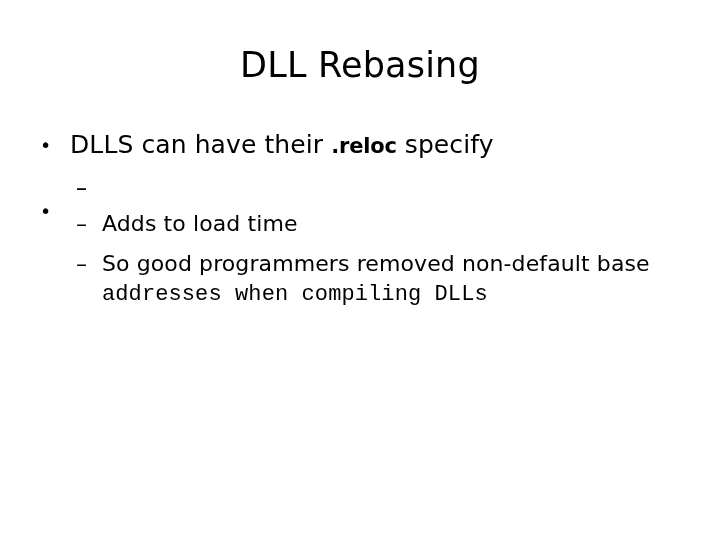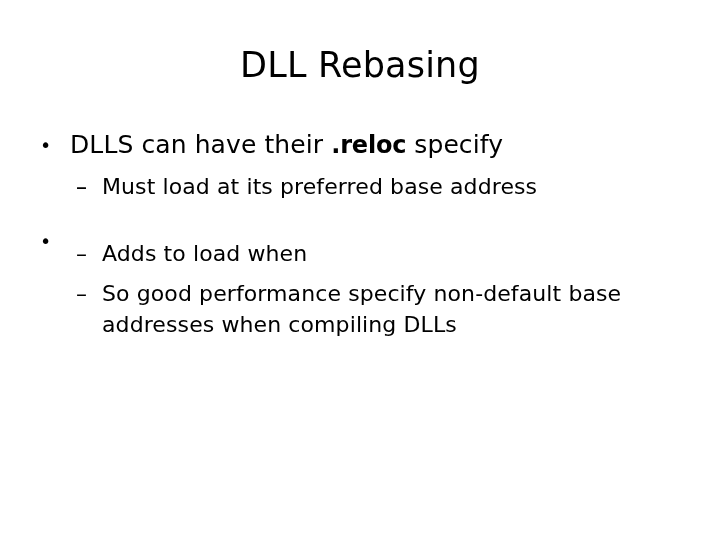--- a/index.html
+++ b/index.html
@@ -73,27 +73,28 @@
   }
   .bullet-l2 .marker {
     position: absolute;
     left: 76px;
     top: 0;
     font-size: 22px;
     line-height: 31px;
   }
   .bullet-l2 .wrap-line {
     display: block;
+    font-family: Liberation Mono, monospace;
   }
 
   
   .code-run {
     font-family: "DejaVu Sans", sans-serif;
     font-weight: 600;
-    font-size: 24px;
+    font-size: 21px;
     letter-spacing: -0.2px;
   }
 
   
   .gap-sm { height: 9px; }
   .gap-md { height: 14px; }
   .gap-lg { height: 22px; }
 </style>
 </head>
 <body>
@@ -108,36 +109,36 @@
       <span class="marker">•</span><span>DLLS can have their </span><span class="code-run">.reloc</span><span> specify</span>
     </div>
 
     <div class="gap-sm"></div>
 
     <div class="bullet-l2">
       <span class="marker">–</span>
     </div>
 
     <div class="bullet-l2">
-      <span class="marker">–</span><span>Must load at its preferred base address</span>
+      <span class="marker">–</span>
     </div>
 
     <div class="gap-lg"></div>
 
     <div class="bullet-l1">
       <span class="marker">•</span>
     </div>
 
     <div class="gap-md"></div>
 
     <div class="bullet-l2">
-      <span class="marker">–</span><span>Adds to load when</span>
+      <span class="marker">–</span><span>Adds to load time</span>
     </div>
 
     <div class="gap-sm"></div>
 
     <div class="bullet-l2">
-      <span class="marker">–</span><span>So good performance specify non-default base</span>
+      <span class="marker">–</span><span>So good programmers removed non-default base</span>
       <span class="wrap-line">addresses when compiling DLLs</span>
     </div>
 
   </div>
 </div>
 
 </body></html>

